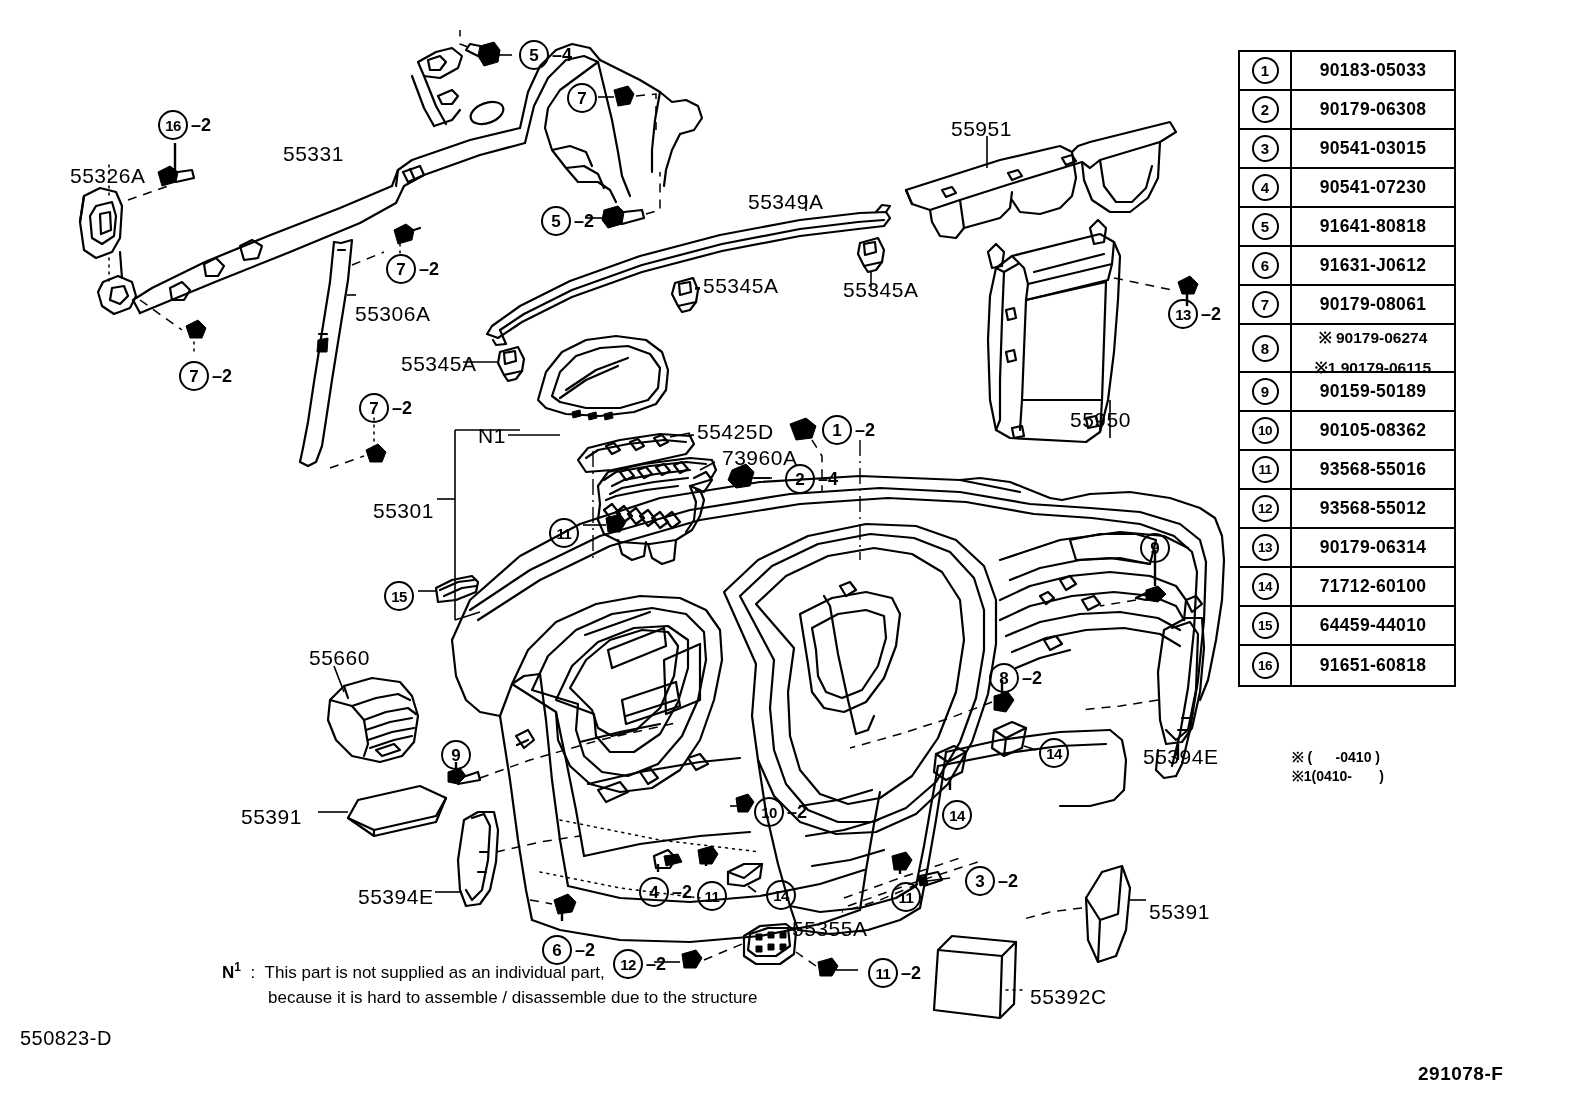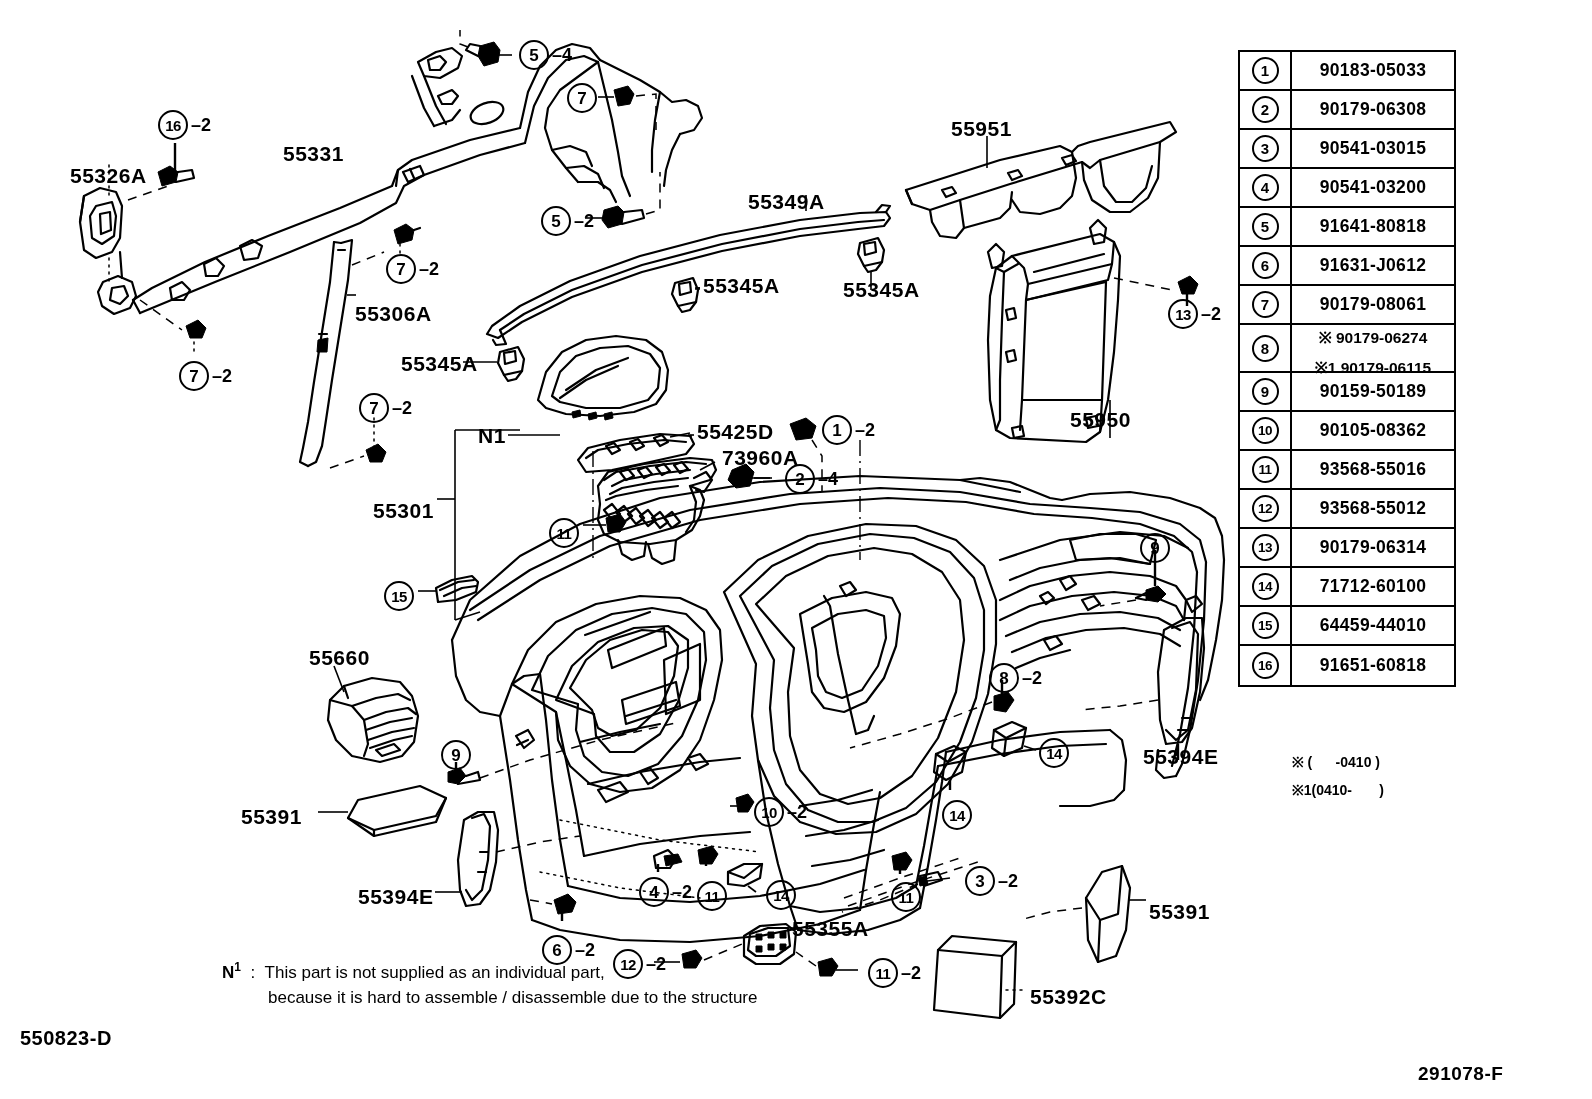--- a/index.html
+++ b/index.html
@@ -1,20 +1,20 @@
 <!DOCTYPE html>
 <html><head>
 <meta charset="utf-8">
 <style>
   html,body{margin:0;padding:0;background:#fff;}
   body{width:1592px;height:1099px;position:relative;overflow:hidden;
        font-family:"Liberation Sans",sans-serif;color:#000;}
   #sheet{position:absolute;left:0;top:0;width:1592px;height:1099px;}
 
-  .lbl{position:absolute;font-weight:bold;font-size:21px;letter-spacing:.5px;
+  .lbl{position:absolute;font-weight:normal;font-size:21px;letter-spacing:.5px;
        white-space:nowrap;font-family:"Liberation Sans",sans-serif;}
 
   
   .cal{position:absolute;white-space:nowrap;display:flex;align-items:center;gap:3px;}
   .cal .circ{width:30px;height:30px;border:2.4px solid #000;border-radius:50%;
        display:flex;align-items:center;justify-content:center;
        font-size:17px;font-weight:bold;line-height:1;box-sizing:border-box;
        font-family:"Liberation Sans",sans-serif;}
   .cal .circ.two{font-size:15px;letter-spacing:-.5px;}
   .cal .qty{font-size:18px;font-weight:bold;}
@@ -31,28 +31,28 @@
              justify-content:center;box-sizing:border-box;}
   #table .num{width:27px;height:27px;border:2.2px solid #000;border-radius:50%;
               display:flex;align-items:center;justify-content:center;
               font-size:15px;font-weight:bold;box-sizing:border-box;}
   #table .num.two{font-size:13.5px;letter-spacing:-.6px;}
   #table .pn{font-size:17.5px;font-weight:bold;letter-spacing:.3px;
              font-family:"Liberation Sans",sans-serif;white-space:nowrap;}
   #table .pn.mini{font-size:15.5px;letter-spacing:0;margin-top:8px;}
 
   #tnote{position:absolute;left:1292px;top:748px;font-size:14px;font-weight:bold;
-         line-height:28px;white-space:pre;}
+         line-height:19px;white-space:pre;}
 
   #note{position:absolute;left:222px;top:955px;font-size:17px;
         line-height:25px;white-space:nowrap;}
   #note .sup{font-size:12px;vertical-align:super;font-weight:bold;}
   #note b{font-weight:bold;}
 
-  #codeL{position:absolute;left:20px;top:1027px;font-size:20px;font-weight:bold;letter-spacing:.5px;}
+  #codeL{position:absolute;left:20px;top:1027px;font-size:20px;font-weight:normal;letter-spacing:.5px;}
   #codeR{position:absolute;left:1418px;top:1063px;font-size:19px;font-weight:bold;letter-spacing:.5px;}
 
   svg.art{position:absolute;left:0;top:0;width:1592px;height:1099px;
           pointer-events:none;}
   svg.art *{vector-effect:non-scaling-stroke;}
   .ln{stroke:#000;fill:none;}
   .lead{stroke:#000;stroke-width:1.6;fill:none;}
   .dash{stroke:#000;stroke-width:1.5;fill:none;stroke-dasharray:9 7;}
   .dot{stroke:#000;stroke-width:1.5;fill:none;stroke-dasharray:2 5;stroke-linecap:round;}
   .dashdot{stroke:#000;stroke-width:1.4;fill:none;stroke-dasharray:16 5 2 5;}
@@ -704,21 +704,21 @@
         </div>
         <div class="c2">
           <span class="pn">90541-03015</span>
         </div>
       </div>
     <div class="row">
         <div class="c1">
           <span class="num">4</span>
         </div>
         <div class="c2">
-          <span class="pn">90541-03200</span>
+          <span class="pn">90541-07230</span>
         </div>
       </div>
     <div class="row">
         <div class="c1">
           <span class="num">5</span>
         </div>
         <div class="c2">
           <span class="pn">91641-80818</span>
         </div>
       </div>

